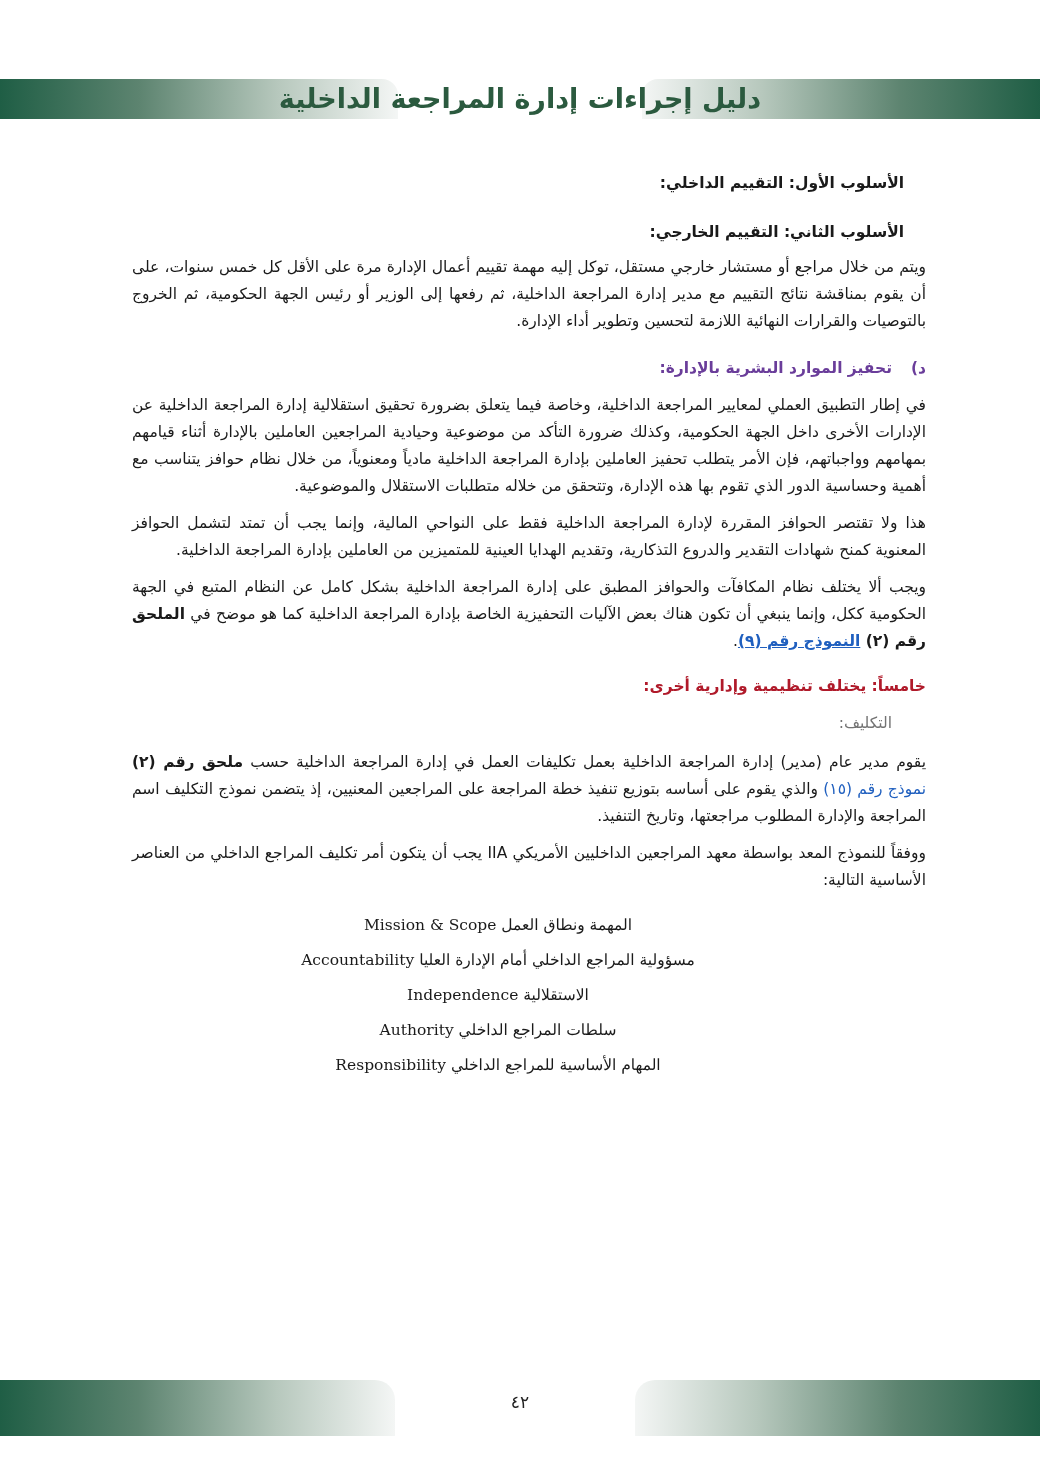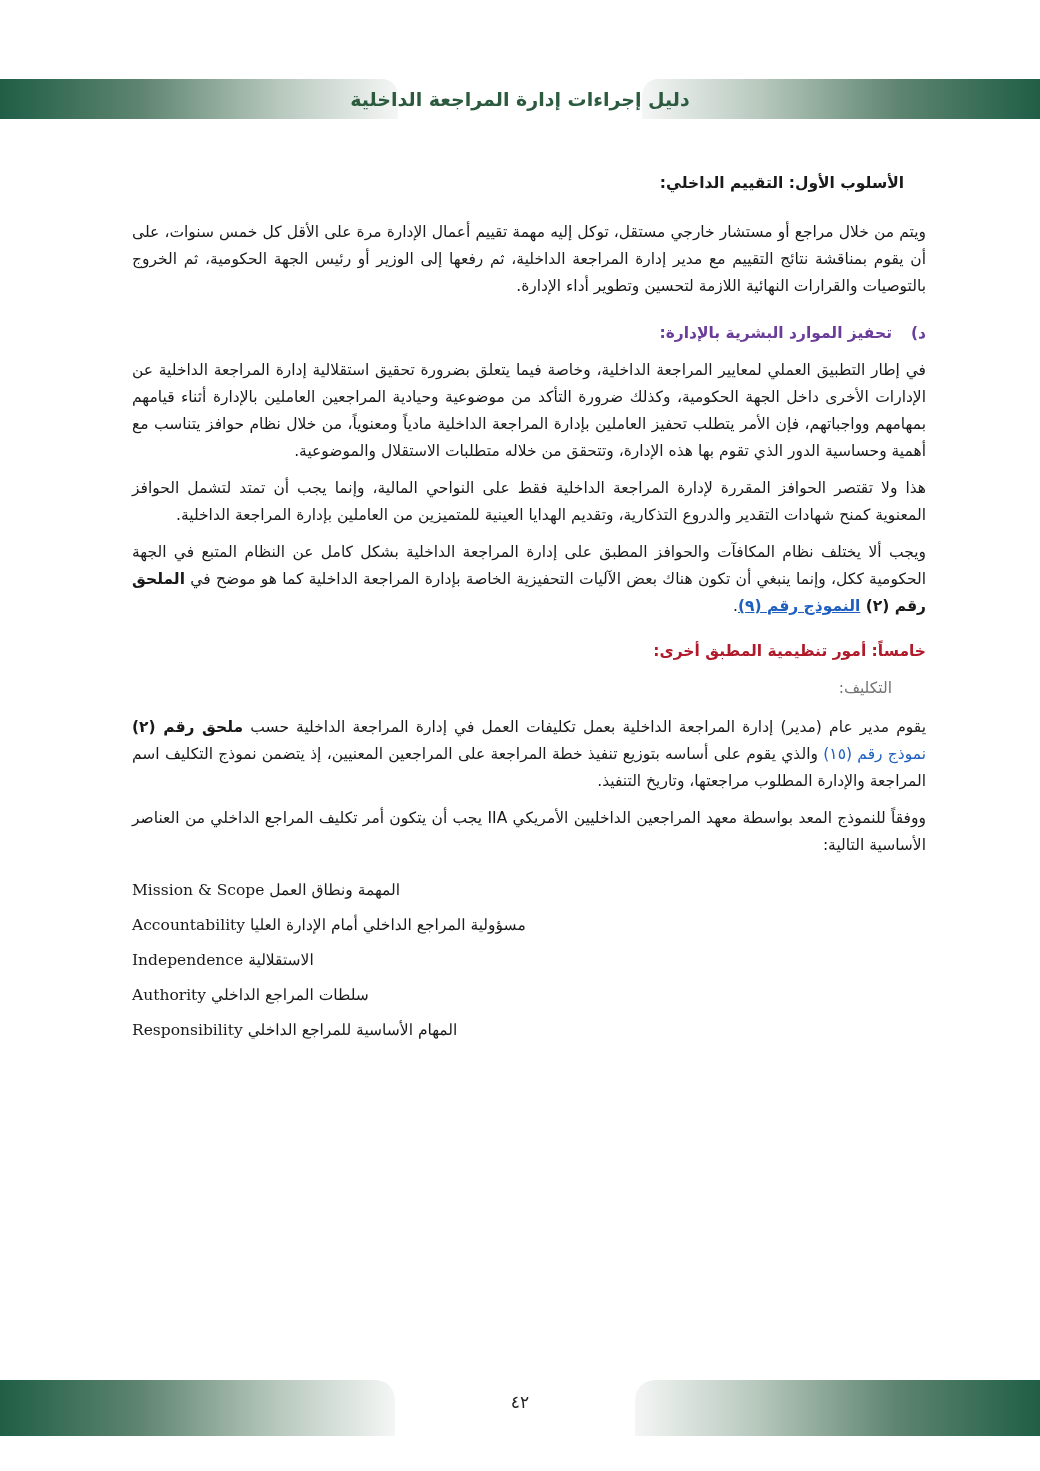--- a/index.html
+++ b/index.html
@@ -14,21 +14,21 @@
   .band .right { position: absolute; right: 0; top: 0; width: 398px; height: 100%;
     background: linear-gradient(270deg, #1f5e45 0%, #5d8470 35%, #b7c8bd 70%, #f4f6f5 100%);
     border-top-left-radius: 16px; }
   .band.header { top: 79px; }
   .band.footer { top: 1380px; height: 56px; }
   .band.footer .left { width: 395px; border-top-right-radius: 20px; }
   .band.footer .right { width: 405px; border-top-left-radius: 20px; }
 
   .header-title { position: absolute; top: 79px; left: 0; width: 1040px; height: 40px;
     line-height: 40px; text-align: center; direction: rtl;
-    font-family: "DejaVu Sans", sans-serif; font-weight: bold; font-size: 19px;
+    font-family: "DejaVu Sans", sans-serif; font-weight: bold; font-size: 27px;
     color: #2b5a3f; letter-spacing: -0.5px; }
 
   .page-number { position: absolute; top: 1392px; left: 0; width: 1040px; text-align: center;
     font-size: 17px; color: #222; direction: rtl; }
 
   
   .content { position: absolute; top: 170px; left: 132px; width: 794px; direction: rtl;
     text-align: justify; font-family: "DejaVu Sans", sans-serif; font-size: 15.5px;
     line-height: 27px; color: #1a1a1a; }
   .content p { margin: 0; }
@@ -36,49 +36,50 @@
   .gap-s { height: 10px; }
   .gap-m { height: 14px; }
   .section-d { color: #6a3d9a; font-weight: bold; margin: 6px 0 10px 0 !important; }
   .section-d .marker { display: inline-block; width: 34px; }
   .section-5 { color: #b01a2a; font-weight: bold; margin: 4px 0 10px 0 !important; }
   .sub-5 { color: #737373; padding-right: 34px; margin-bottom: 12px !important; }
   .bold { font-weight: bold; }
   .link { color: #1f5fbf; text-decoration: underline; }
   .blue { color: #1f5fbf; }
   .elements { margin: 14px 62px 0 0 !important; padding: 0; list-style: none;
-    font-family: "DejaVu Serif", serif; font-size: 15.5px; line-height: 35px; text-align: left; }
+    font-family: "DejaVu Serif", serif; font-size: 15.5px; line-height: 35px; text-align: center; }
   .elements li { margin: 0; }
 </style>
 </head>
 <body>
 
 <div class="band header">
   <div class="left"></div>
   <div class="right"></div>
 </div>
 <div class="header-title">دليل إجراءات إدارة المراجعة الداخلية</div>
 
 <div class="content">
   <p class="sub-heading">الأسلوب الأول: التقييم الداخلي:</p>
   <div class="gap-m"></div>
+  <p class="sub-heading">الأسلوب الثاني: التقييم الخارجي:</p>
   <p>ويتم من خلال مراجع أو مستشار خارجي مستقل، توكل إليه مهمة تقييم أعمال الإدارة مرة على الأقل كل خمس سنوات، على أن يقوم بمناقشة نتائج التقييم مع مدير إدارة المراجعة الداخلية، ثم رفعها إلى الوزير أو رئيس الجهة الحكومية، ثم الخروج بالتوصيات والقرارات النهائية اللازمة لتحسين وتطوير أداء الإدارة.</p>
   <div class="gap-m"></div>
 
   <p class="section-d">
     <span class="marker">د)</span><span>تحفيز الموارد البشرية بالإدارة:</span>
   </p>
   <p>في إطار التطبيق العملي لمعايير المراجعة الداخلية، وخاصة فيما يتعلق بضرورة تحقيق استقلالية إدارة المراجعة الداخلية عن الإدارات الأخرى داخل الجهة الحكومية، وكذلك ضرورة التأكد من موضوعية وحيادية المراجعين العاملين بالإدارة أثناء قيامهم بمهامهم وواجباتهم، فإن الأمر يتطلب تحفيز العاملين بإدارة المراجعة الداخلية مادياً ومعنوياً، من خلال نظام حوافز يتناسب مع أهمية وحساسية الدور الذي تقوم بها هذه الإدارة، وتتحقق من خلاله متطلبات الاستقلال والموضوعية.</p>
   <div class="gap-s"></div>
   <p>هذا ولا تقتصر الحوافز المقررة لإدارة المراجعة الداخلية فقط على النواحي المالية، وإنما يجب أن تمتد لتشمل الحوافز المعنوية كمنح شهادات التقدير والدروع التذكارية، وتقديم الهدايا العينية للمتميزين من العاملين بإدارة المراجعة الداخلية.</p>
   <div class="gap-s"></div>
   <p><span>ويجب ألا يختلف نظام المكافآت والحوافز المطبق على إدارة المراجعة الداخلية بشكل كامل عن النظام المتبع في الجهة الحكومية ككل، وإنما ينبغي أن تكون هناك بعض الآليات التحفيزية الخاصة بإدارة المراجعة الداخلية كما هو موضح في </span><span class="bold">الملحق رقم</span><span class="bold"> (٢) </span><a class="link bold" href="#">النموذج رقم (٩)</a><span>.</span></p>
   <div class="gap-m"></div>
 
-  <p class="section-5">خامساً: أمور تنظيمية المطبق أخرى:</p>
+  <p class="section-5">خامساً: يختلف تنظيمية وإدارية أخرى:</p>
   <p class="sub-5">التكليف:</p>
   <p><span>يقوم مدير عام (مدير) إدارة المراجعة الداخلية بعمل تكليفات العمل في إدارة المراجعة الداخلية حسب </span><span class="bold">ملحق رقم (٢)</span><span class="blue"> نموذج رقم (١٥)</span><span> والذي يقوم على أساسه بتوزيع تنفيذ خطة المراجعة على المراجعين المعنيين، إذ يتضمن نموذج التكليف اسم المراجعة والإدارة المطلوب مراجعتها، وتاريخ التنفيذ.</span></p>
   <div class="gap-s"></div>
   <p>ووفقاً للنموذج المعد بواسطة معهد المراجعين الداخليين الأمريكي IIA يجب أن يتكون أمر تكليف المراجع الداخلي من العناصر الأساسية التالية:</p>
 
   <ul class="elements">
     <li>المهمة ونطاق العمل Mission &amp; Scope</li>
     <li>مسؤولية المراجع الداخلي أمام الإدارة العليا Accountability</li>
     <li>الاستقلالية Independence</li>
     <li>سلطات المراجع الداخلي Authority</li>

